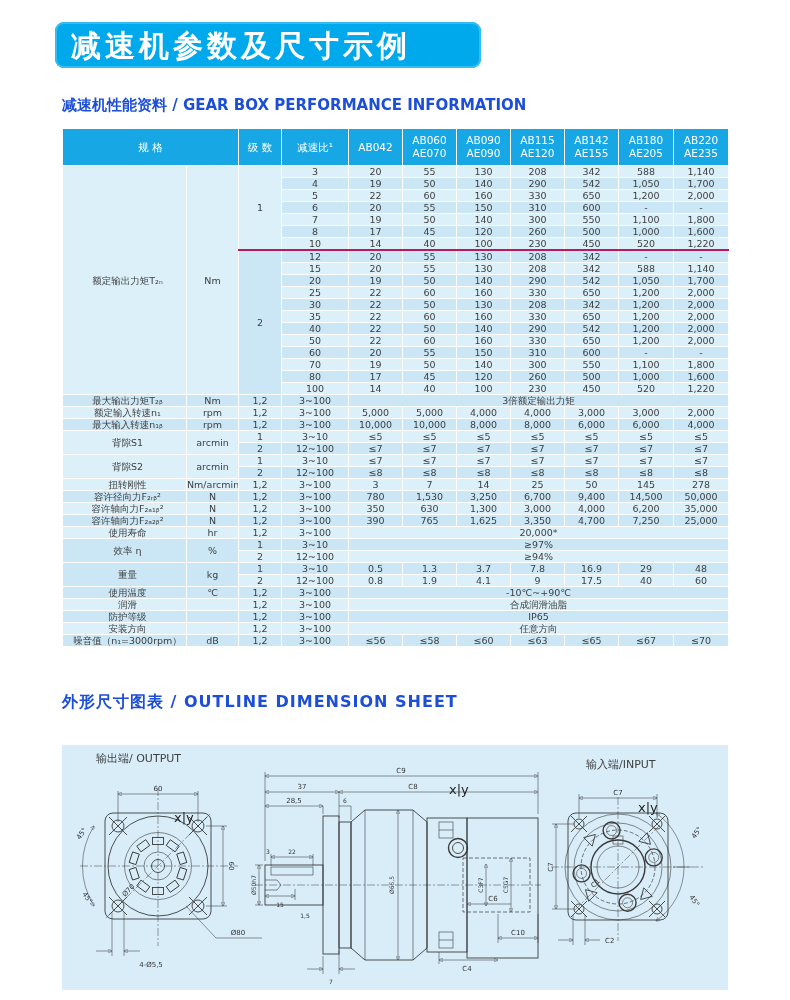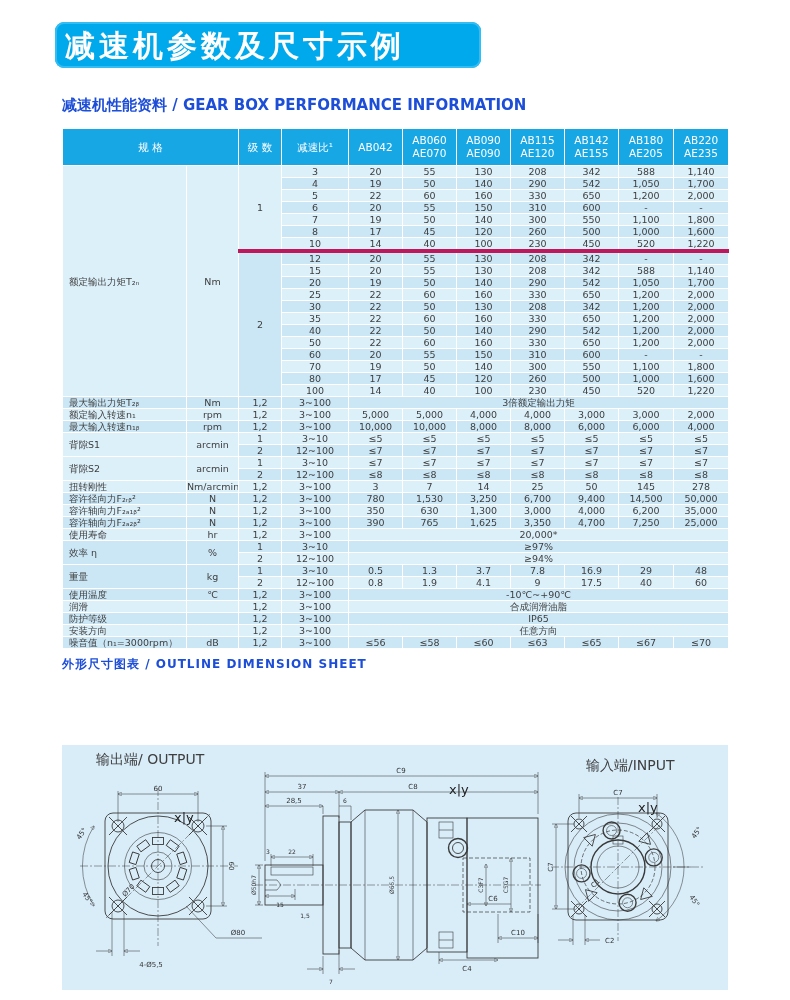--- a/index.html
+++ b/index.html
@@ -1,36 +1,36 @@
 <!DOCTYPE html>
 <html><head>
 <meta charset="utf-8">
 <style>
   html,body{margin:0;padding:0}
   body{width:790px;height:1000px;background:#ffffff;position:relative;
        font-family:"DejaVu Sans","Liberation Sans",sans-serif;color:#3e3e3e}
   .banner{position:absolute;left:55px;top:22px;width:426px;height:46px;background:#00a9ec;
           border-radius:9px;color:#fff;font-size:30px;font-weight:bold;line-height:47px;
-          padding-left:10px;letter-spacing:4px;box-sizing:border-box;
+          padding-left:16px;letter-spacing:4px;box-sizing:border-box;
           box-shadow:inset 0 0 0 2px #33bdf2}
   .sec-title{position:absolute;color:#1d4ed8;font-weight:bold;white-space:nowrap}
   #sec1{left:62px;top:96px;font-size:15px}
-  #sec2{left:62px;top:656px;font-size:12px;letter-spacing:1px}
+  #sec2{left:62px;top:692px;font-size:16px;letter-spacing:1px}
   table{position:absolute;left:62px;top:128px;width:666px;border-collapse:collapse;
         table-layout:fixed}
   th{background:#18a7e5;color:#fff;font-weight:normal;font-size:10.5px;height:36px;
      white-space:pre-line;line-height:13px;border:1px solid #fff;padding:0}
   td{font-size:9.5px;height:11px;line-height:11px;text-align:center;border:1px solid #fff;
      padding:0;overflow:hidden;white-space:nowrap;color:#3e3e3e}
   tr:nth-child(odd) td{background:#dcf0fa}
   tr:nth-child(even) td{background:#cbe7f6}
-  td.lbl{text-align:left;padding-left:6px}
-  td.sep{border-top:4px solid #be185d}
+  td.lbl{text-align:center;padding-left:6px}
+  td.sep{border-top:2px solid #be185d}
   .panel{position:absolute;left:62px;top:745px;width:666px;height:245px;background:#d9edf9}
-  .plabel{position:absolute;font-size:14px;color:#3e3e3e;white-space:nowrap}
+  .plabel{position:absolute;font-size:11px;color:#3e3e3e;white-space:nowrap}
   #out-label{left:34px;top:6px}
   #in-label{left:524px;top:12px}
   svg{position:absolute;overflow:visible}
   svg text{font-size:7px;fill:#333;font-family:"DejaVu Sans","Liberation Sans",sans-serif}
   svg .big{font-size:13px;fill:#222}
   svg .sm{font-size:6px}
   svg line,svg path,svg rect,svg circle,svg polygon,svg polyline{stroke:#3a3a3a;fill:none;stroke-width:0.9}
   svg .thin{stroke-width:0.6}
   svg .bold{stroke-width:1.4}
   svg .dim{stroke-width:0.55}

